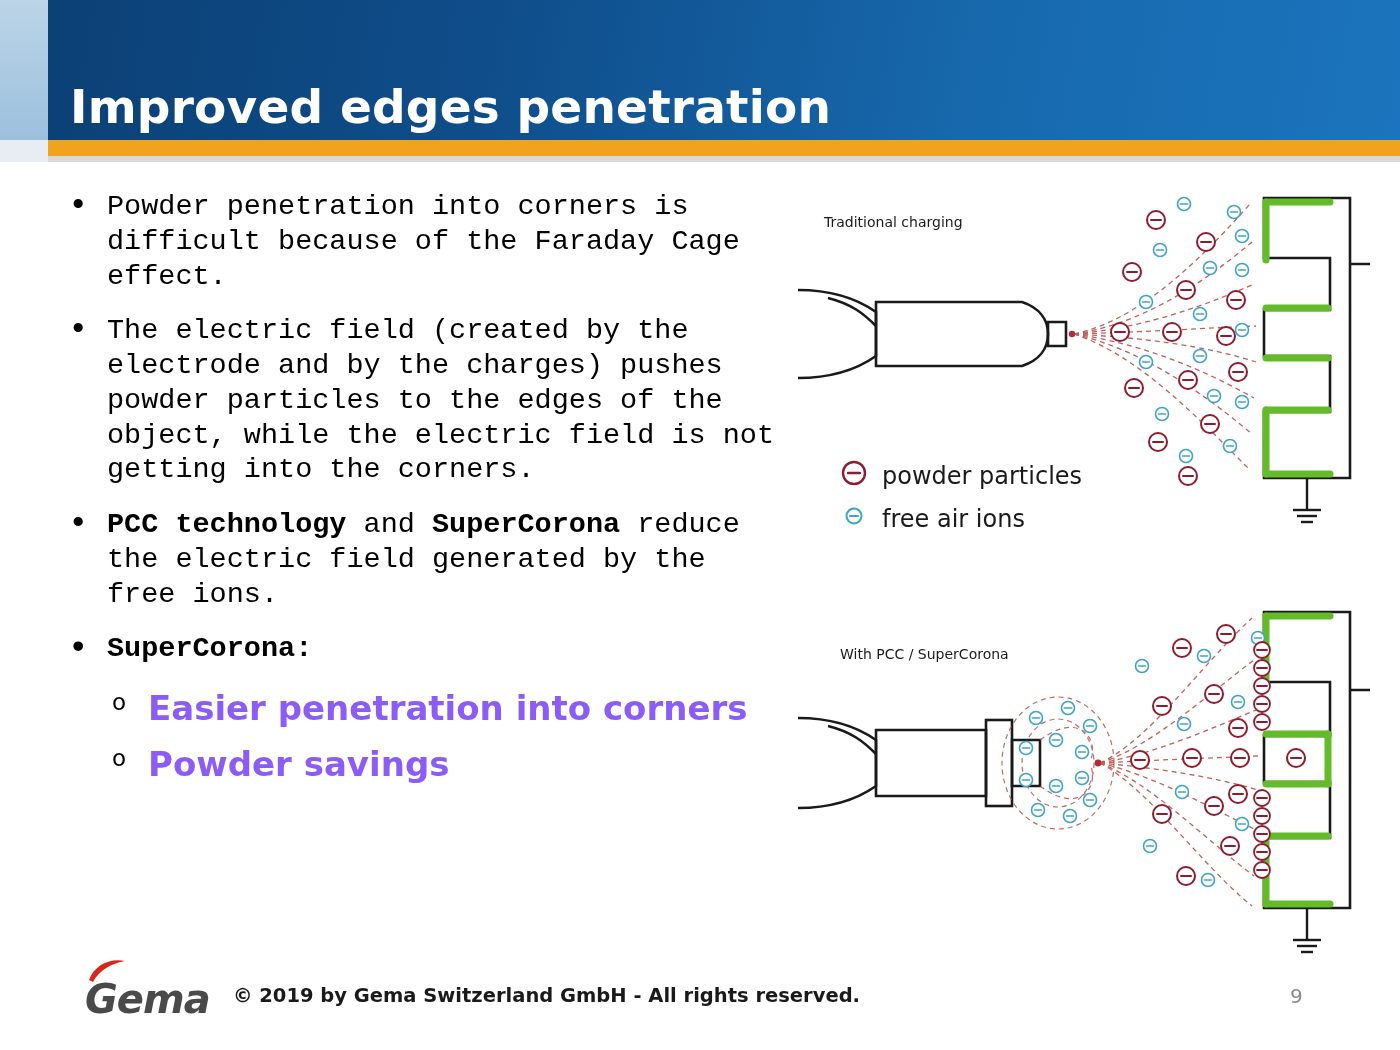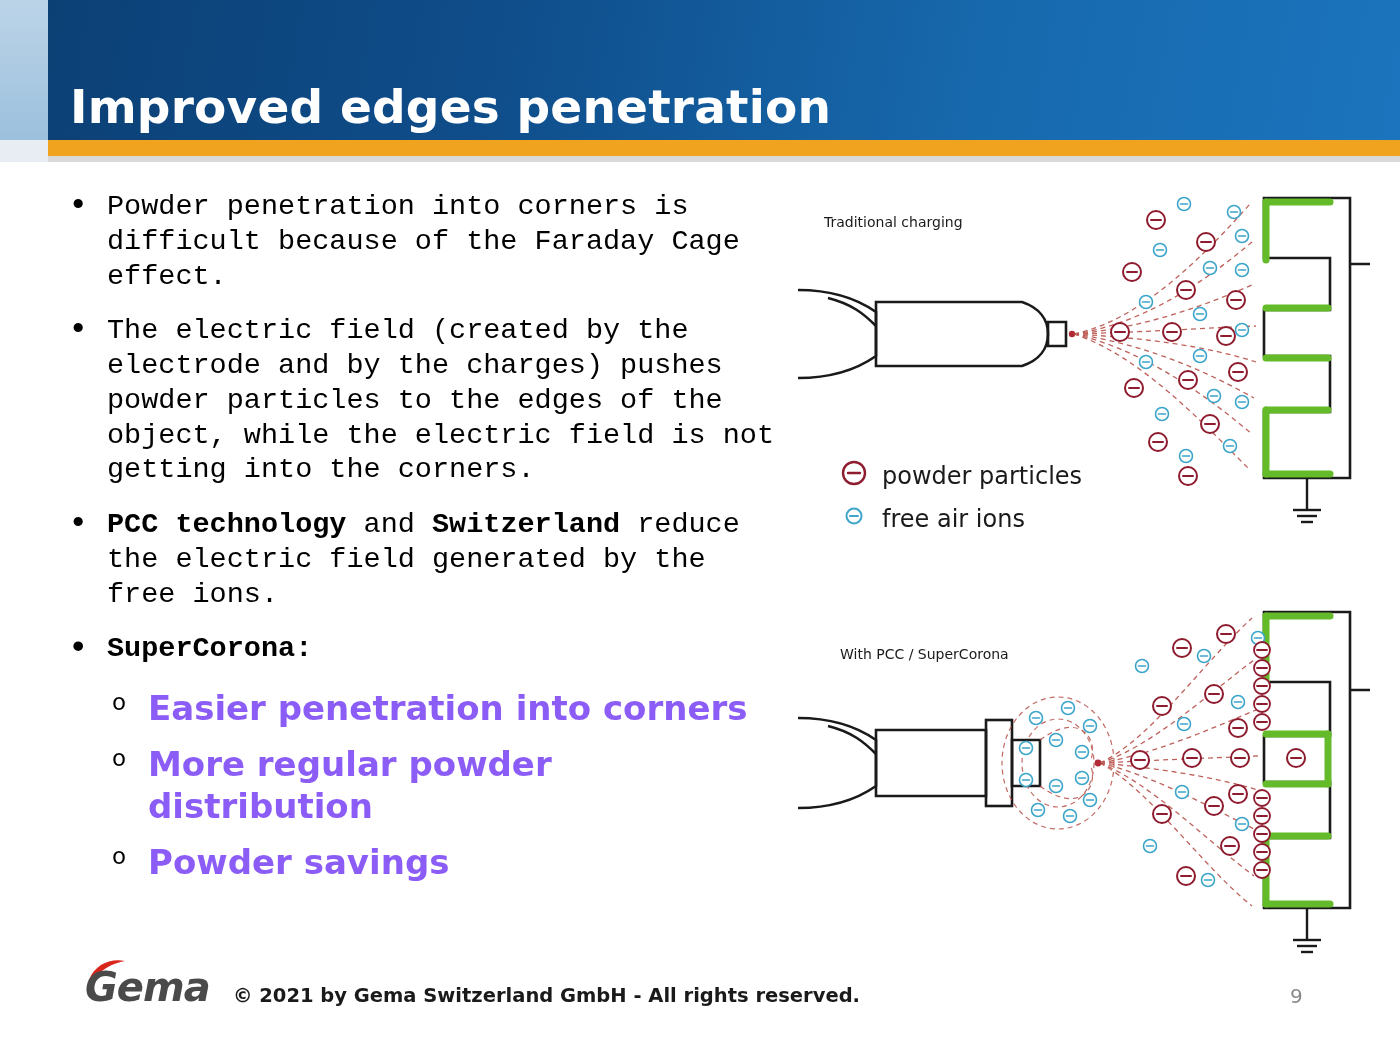--- a/index.html
+++ b/index.html
@@ -187,28 +187,27 @@
 <div class="header-rule-grey"></div>
 <div class="header-left-strip-lower"></div>
 
 <div class="text-column">
 
   <div class="bullet">Powder penetration into corners is difficult because of the Faraday Cage effect.</div>
 
   <div class="bullet">The electric field (created by the electrode and by the charges) pushes powder particles to the edges of the object, while the electric field is not getting into the corners.</div>
 
   <div class="bullet">
-    <b>PCC technology</b><span> and </span><b>Switzerland</b><span> reduce the electric field generated by the free ions.</span>
+    <b>PCC technology</b><span> and </span><b>SuperCorona</b><span> reduce the electric field generated by the free ions.</span>
   </div>
 
   <div class="bullet bold">SuperCorona:</div>
 
   <div class="sub-list">
     <div class="sub-bullet">Easier penetration into corners</div>
-    <div class="sub-bullet">More regular powder distribution</div>
     <div class="sub-bullet">Powder savings</div>
   </div>
 </div>
 
 <div class="figure-top">
   <div class="fig-caption" style="left:34px; top:34px;">Traditional charging</div>
 
   <svg width="580" height="380" viewBox="0 0 580 380">
 
     <g fill="none" stroke="#1a1a1a" stroke-width="2.6">
@@ -500,16 +499,16 @@
         <path d="M467 262 L477 262"></path>
       <path d="M467 280 L477 280"></path>
     </g>
   </svg>
 </div>
 
 <div class="footer-logo">
   <svg class="logo-swoosh" viewBox="0 0 40 26">
     <path d="M2 22 C 8 6, 24 0, 38 3 C 26 5, 12 12, 6 24 Z" fill="#d9261c"></path>
   </svg>
-  <span class="logo-text" style="position:absolute; left:0px; top:4px;">Gema</span>
+  <span class="logo-text" style="position:absolute; left:0px; top:16px;">Gema</span>
 </div>
-<div class="copyright">© 2021 by Gema Switzerland GmbH - All rights reserved.</div>
+<div class="copyright">© 2019 by Gema Switzerland GmbH - All rights reserved.</div>
 <div class="page-number">9</div>
 
 </body></html>

